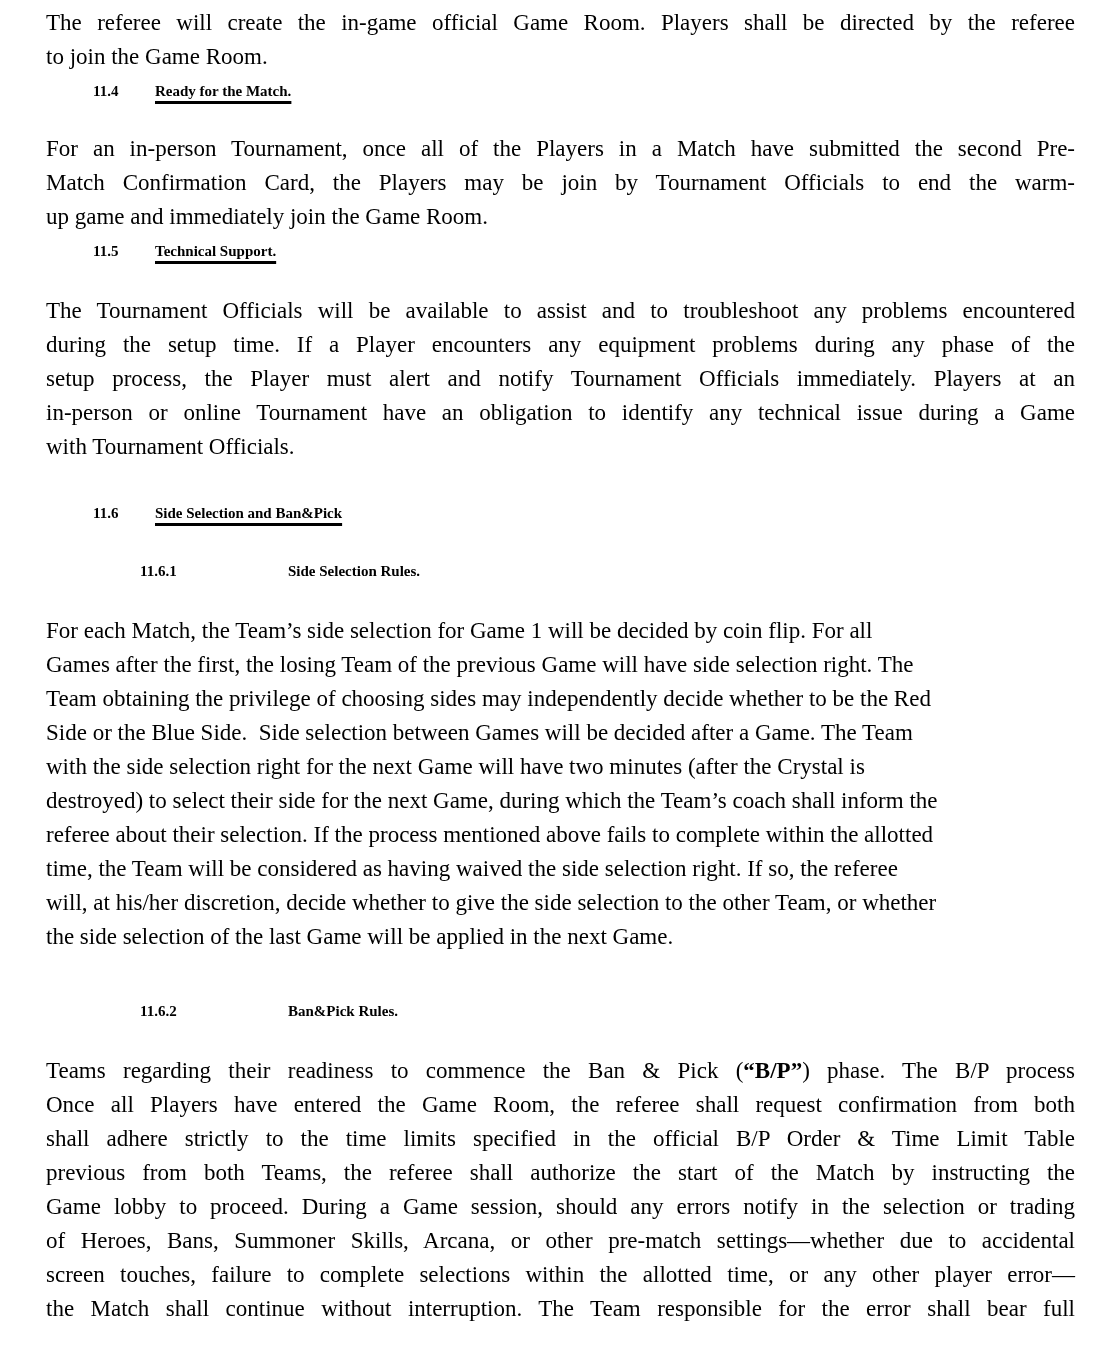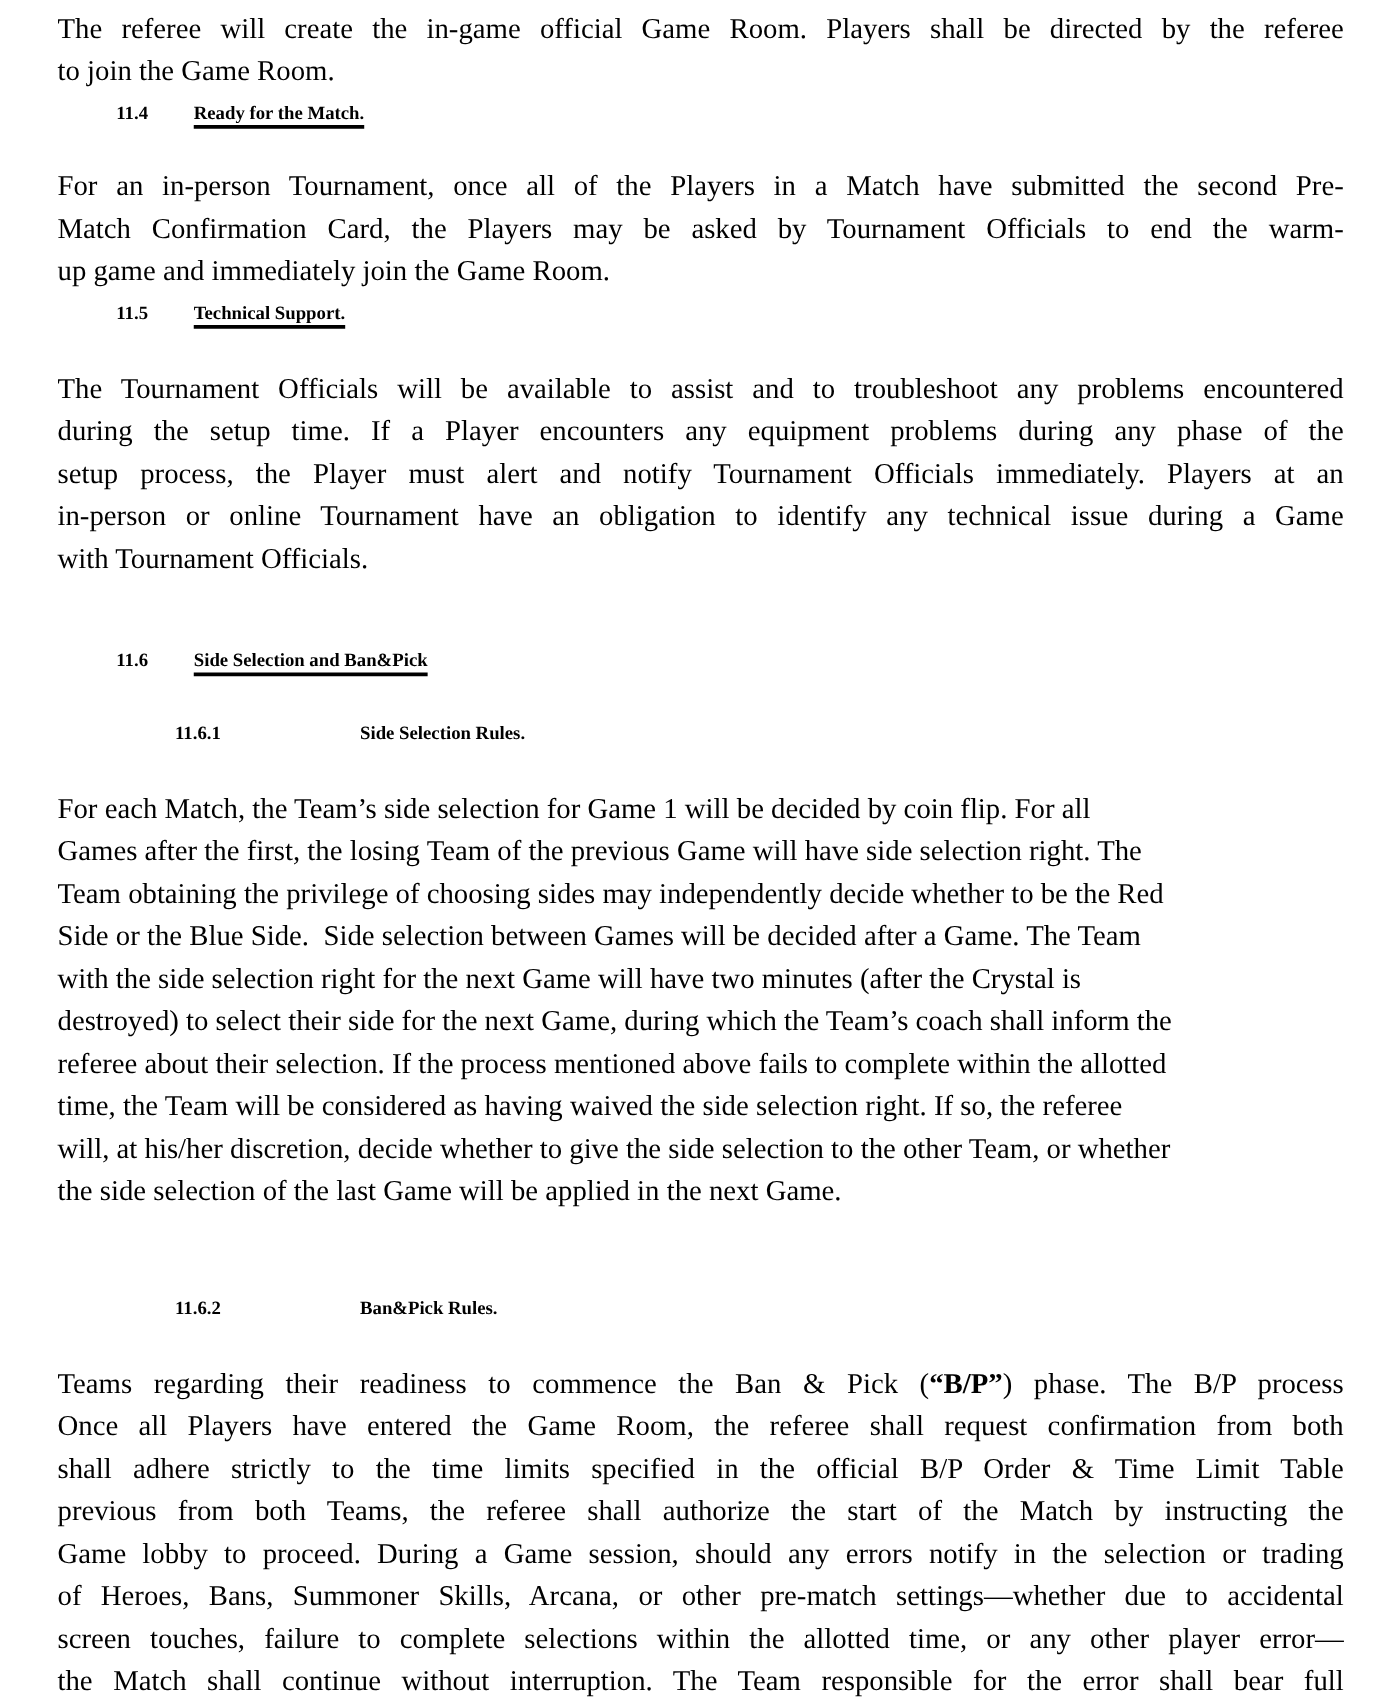--- a/index.html
+++ b/index.html
@@ -57,38 +57,38 @@
     text-decoration-thickness: 3px;
     text-underline-offset: 5px;
     text-decoration-skip-ink: none;
   }
   
   .blk-0 { margin-top: 0; }
   .blk-1 { margin-top: 0; }
   .blk-2 { margin-top: 24px; }
   .blk-3 { margin-top: 0; }
   .blk-4 { margin-top: 26px; }
-  .blk-5 { margin-top: 48px; }
+  .blk-5 { margin-top: 32px; }
   .blk-6 { margin-top: 24px; }
   .blk-7 { margin-top: 26px; }
-  .blk-8 { margin-top: 60px; }
+  .blk-8 { margin-top: 40px; }
   .blk-9 { margin-top: 26px; }
 </style>
 </head>
 <body>
 
 <div class="page">
     <div class="para blk-0">
       <div class="line jline">The referee will create the in-game official Game Room. Players shall be directed by the referee</div>
       <div class="line">to join the Game Room.</div>
     </div>
     <div class="heading lvl1 blk-1"><span class="hnum">11.4</span><span class="htitle underlined">Ready for the Match.</span></div>
     <div class="para blk-2">
       <div class="line jline">For an in-person Tournament, once all of the Players in a Match have submitted the second Pre-</div>
-      <div class="line jline">Match Confirmation Card, the Players may be asked by Tournament Officials to end the warm-</div>
+      <div class="line jline">Match Confirmation Card, the Players may be join by Tournament Officials to end the warm-</div>
       <div class="line">up game and immediately join the Game Room.</div>
     </div>
     <div class="heading lvl1 blk-3"><span class="hnum">11.5</span><span class="htitle underlined">Technical Support.</span></div>
     <div class="para blk-4">
       <div class="line jline">The Tournament Officials will be available to assist and to troubleshoot any problems encountered</div>
       <div class="line jline">during the setup time. If a Player encounters any equipment problems during any phase of the</div>
       <div class="line jline">setup process, the Player must alert and notify Tournament Officials immediately. Players at an</div>
       <div class="line jline">in-person or online Tournament have an obligation to identify any technical issue during a Game</div>
       <div class="line">with Tournament Officials.</div>
     </div>

